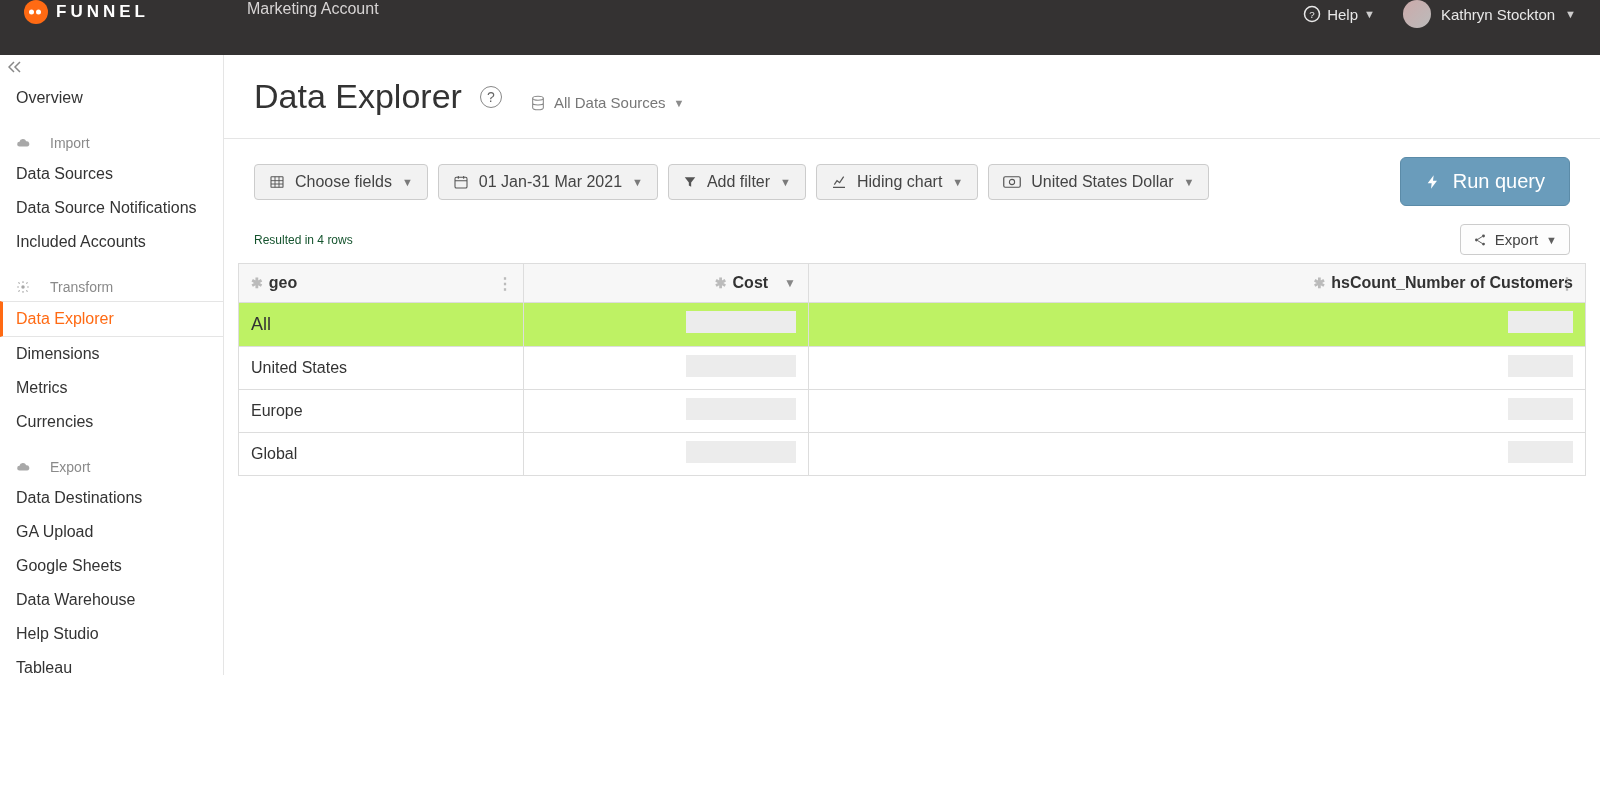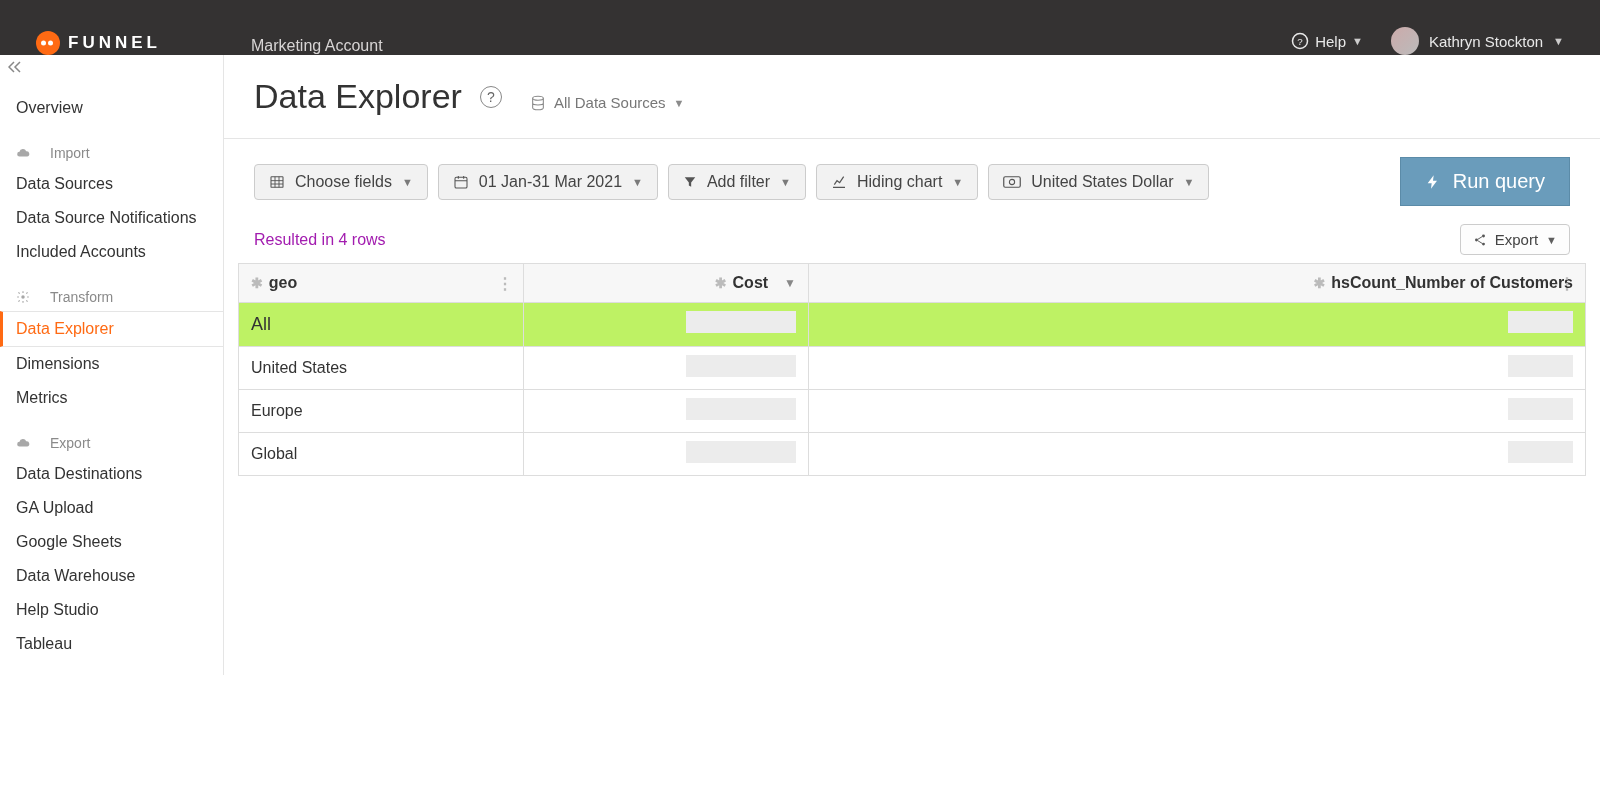--- a/index.html
+++ b/index.html
@@ -1,19 +1,19 @@
 <!DOCTYPE html>
 <html><head>
 <meta charset="utf-8">
 <style>
   * { box-sizing: border-box; margin: 0; padding: 0; }
   body { font-family: -apple-system, "Helvetica Neue", Arial, sans-serif; font-size: 15px; color: #333; background: #fff; width:1600px; }
 
   
-  .header { height: 55px; background:#343232; color:#e8e8e8; display:flex; align-items:flex-end; padding:0 36px; }
+  .header { height: 55px; background:#343232; color:#e8e8e8; display:flex; align-items:flex-start; padding:0 24px;gap:8px; }
   .logo { display:flex; align-items:center; gap:8px; margin-right:90px;}
   .logo-mark { width:24px; height:24px; border-radius:50%; background:#ff6a13; position:relative; }
   .logo-mark::before, .logo-mark::after { content:''; position:absolute; top:50%; width:5px; height:5px; border-radius:50%; transform:translateY(-50%);}
   .logo-mark::before{left:5px;background:#fff;}
   .logo-mark::after{left:12px;background:#fff;}
   .logo-text{font-weight:600; letter-spacing:4px; font-size:17px;color:#fff;}
   .account-name{color:#d7d4d4;font-size:16px;}
   .header-spacer{flex:1;}
   .header-right{display:flex; align-items:center; gap:28px;}
   .help-btn{display:flex;align-items:center;gap:6px;color:#e8e8e8;cursor:pointer;}
@@ -36,24 +36,24 @@
   .main{flex:1; display:flex; flex-direction:column;}
   .page-header{padding:22px 30px 22px 30px; border-bottom:1px solid #e5e5e5; display:flex; align-items:center; gap:18px;}
   .page-title{font-size:34px; font-weight:400; color:#333;}
   .help-circle{width:22px;height:22px;border:1.5px solid #888;border-radius:50%;display:flex;align-items:center;justify-content:center;color:#666;font-size:14px;cursor:pointer;}
   .data-source-switch{display:flex;align-items:center;gap:8px;color:#777;cursor:pointer;margin-left:10px;margin-top:12px;}
 
   .toolbar{padding:18px 30px; display:flex; align-items:center; gap:10px;}
   .btn{display:inline-flex;align-items:center;gap:10px;border:1px solid #ccc;background:#f2f2f2;border-radius:4px;padding:8px 14px;font-size:16px;color:#444;cursor:pointer;}
   .btn .caret{color:#666;}
   .toolbar-spacer{flex:1;}
-  .run-btn{background:#6a9cbb;border:1px solid #5b8ba8;color:#fff;border-radius:0;padding:12px 24px;font-size:20px;display:inline-flex;align-items:center;gap:12px;cursor:pointer;}
+  .run-btn{background:#6a9cbb;border:1px solid #5b8ba8;color:#fff;border-radius:6px;padding:12px 24px;font-size:20px;display:inline-flex;align-items:center;gap:12px;cursor:pointer;}
 
   .results-bar{padding:0 30px 8px;display:flex;align-items:center;}
-  .results-text{color:#a21caf;font-size:16px;}
+  .results-text{color:#14532d;font-size:12px;}
   .results-spacer{flex:1;}
   .export-btn{display:inline-flex;align-items:center;gap:8px;border:1px solid #ccc;background:#fdfdfd;border-radius:4px;padding:6px 12px;font-size:15px;color:#444;cursor:pointer;}
 
   
   .table-wrap{padding:0 14px;}
   table{border-collapse:collapse;width:100%; border:1px solid #ddd;}
   th,td{border:1px solid #ddd;}
   th{background:#f7f7f7;padding:10px 12px;text-align:left;font-weight:600;color:#333;font-size:16px;position:relative;}
   th.right{text-align:right;}
   .th-inner{display:flex;align-items:center;gap:6px;}
@@ -123,20 +123,21 @@
     <div class="nav-group-header">
       <svg width="14" height="14" viewBox="0 0 24 24">
           <circle cx="12" cy="12" r="3" fill="#a8a8a8"></circle>
           <path d="M12 2v3M12 19v3M4.2 4.2l2.1 2.1M17.7 17.7l2.1 2.1M2 12h3M19 12h3M4.2 19.8l2.1-2.1M17.7 6.3l2.1-2.1" stroke="#a8a8a8" stroke-width="2"></path>
         </svg>
       <span>Transform</span>
     </div>
     <div class="nav-item active">Data Explorer</div>
     <div class="nav-item">Dimensions</div>
     <div class="nav-item">Metrics</div>
+    <div class="nav-item">Currencies</div>
 
     <div class="nav-group-header">
       <svg width="14" height="14" viewBox="0 0 24 24">
           <path d="M19 18H6a4 4 0 010-8 6 6 0 0111.5-1A4.5 4.5 0 0119 18z" fill="#a8a8a8"></path>
         </svg>
       <span>Export</span>
     </div>
     <div class="nav-item">Data Destinations</div>
     <div class="nav-item">GA Upload</div>
     <div class="nav-item">Google Sheets</div>

